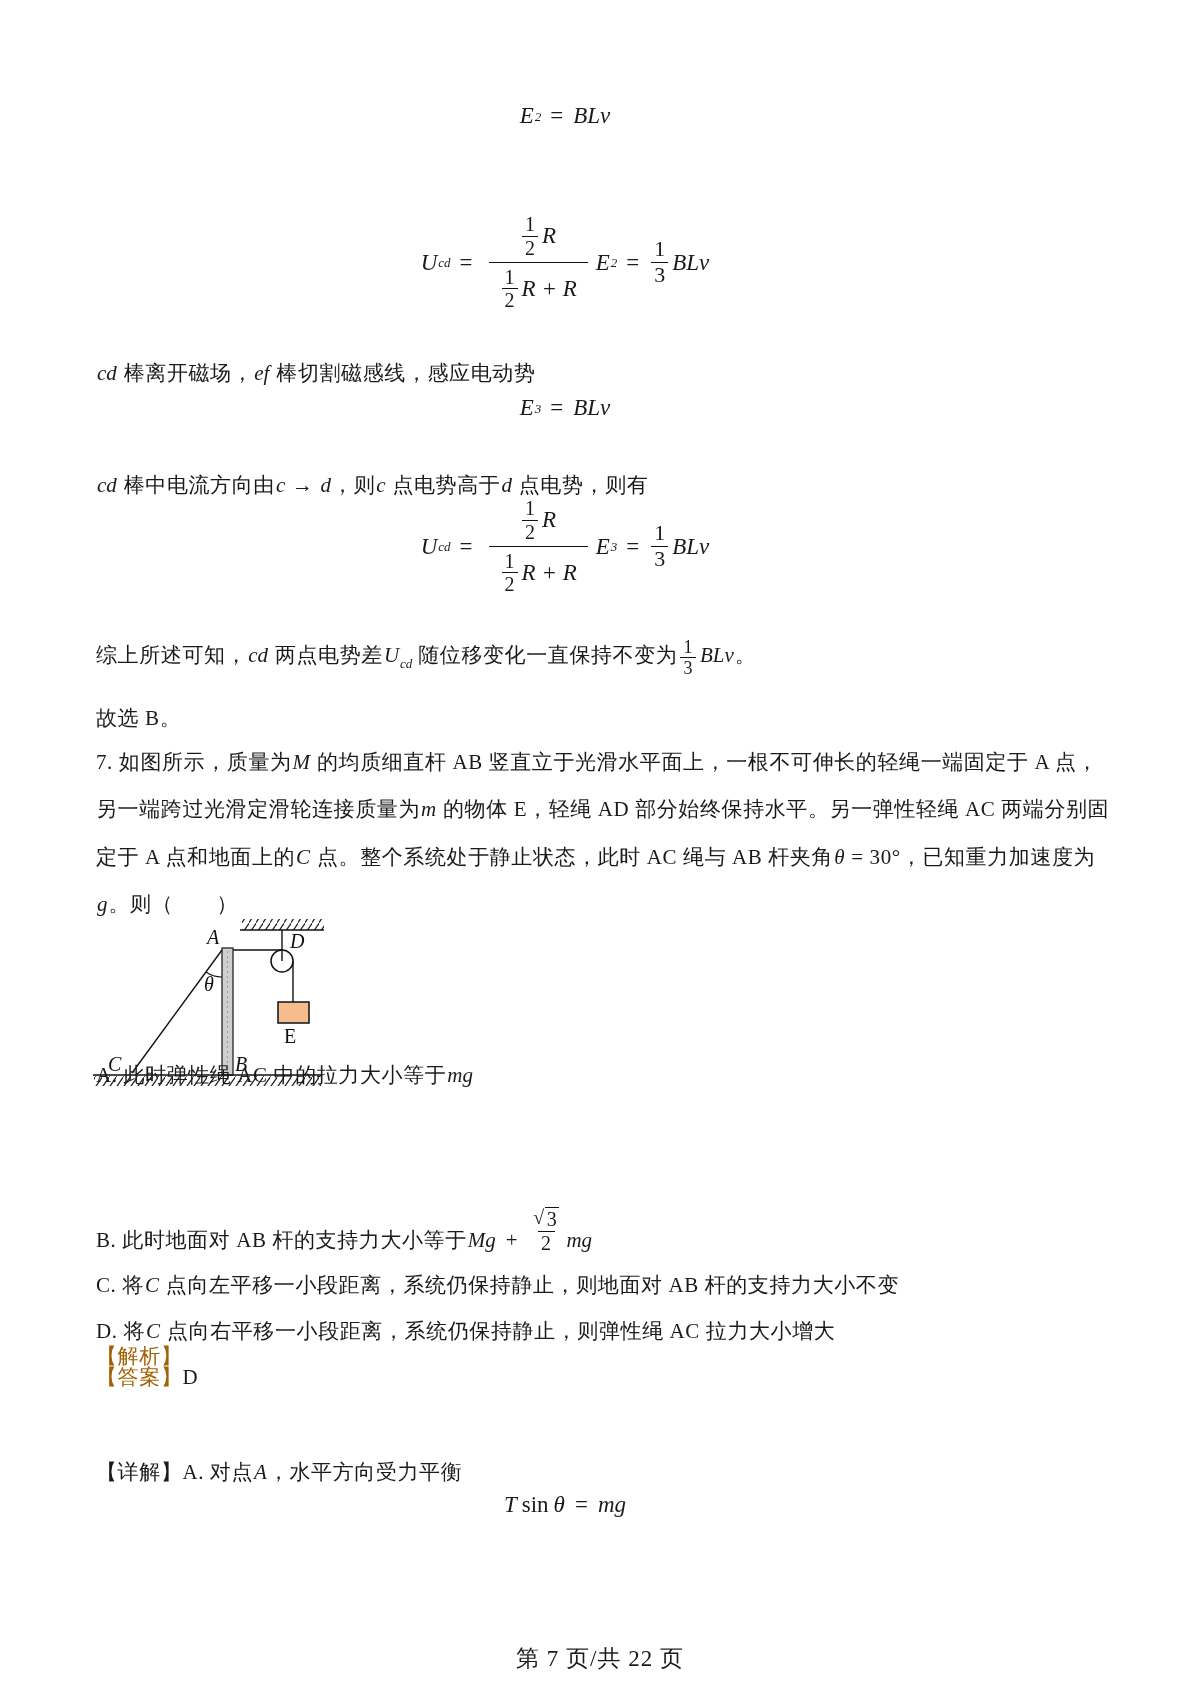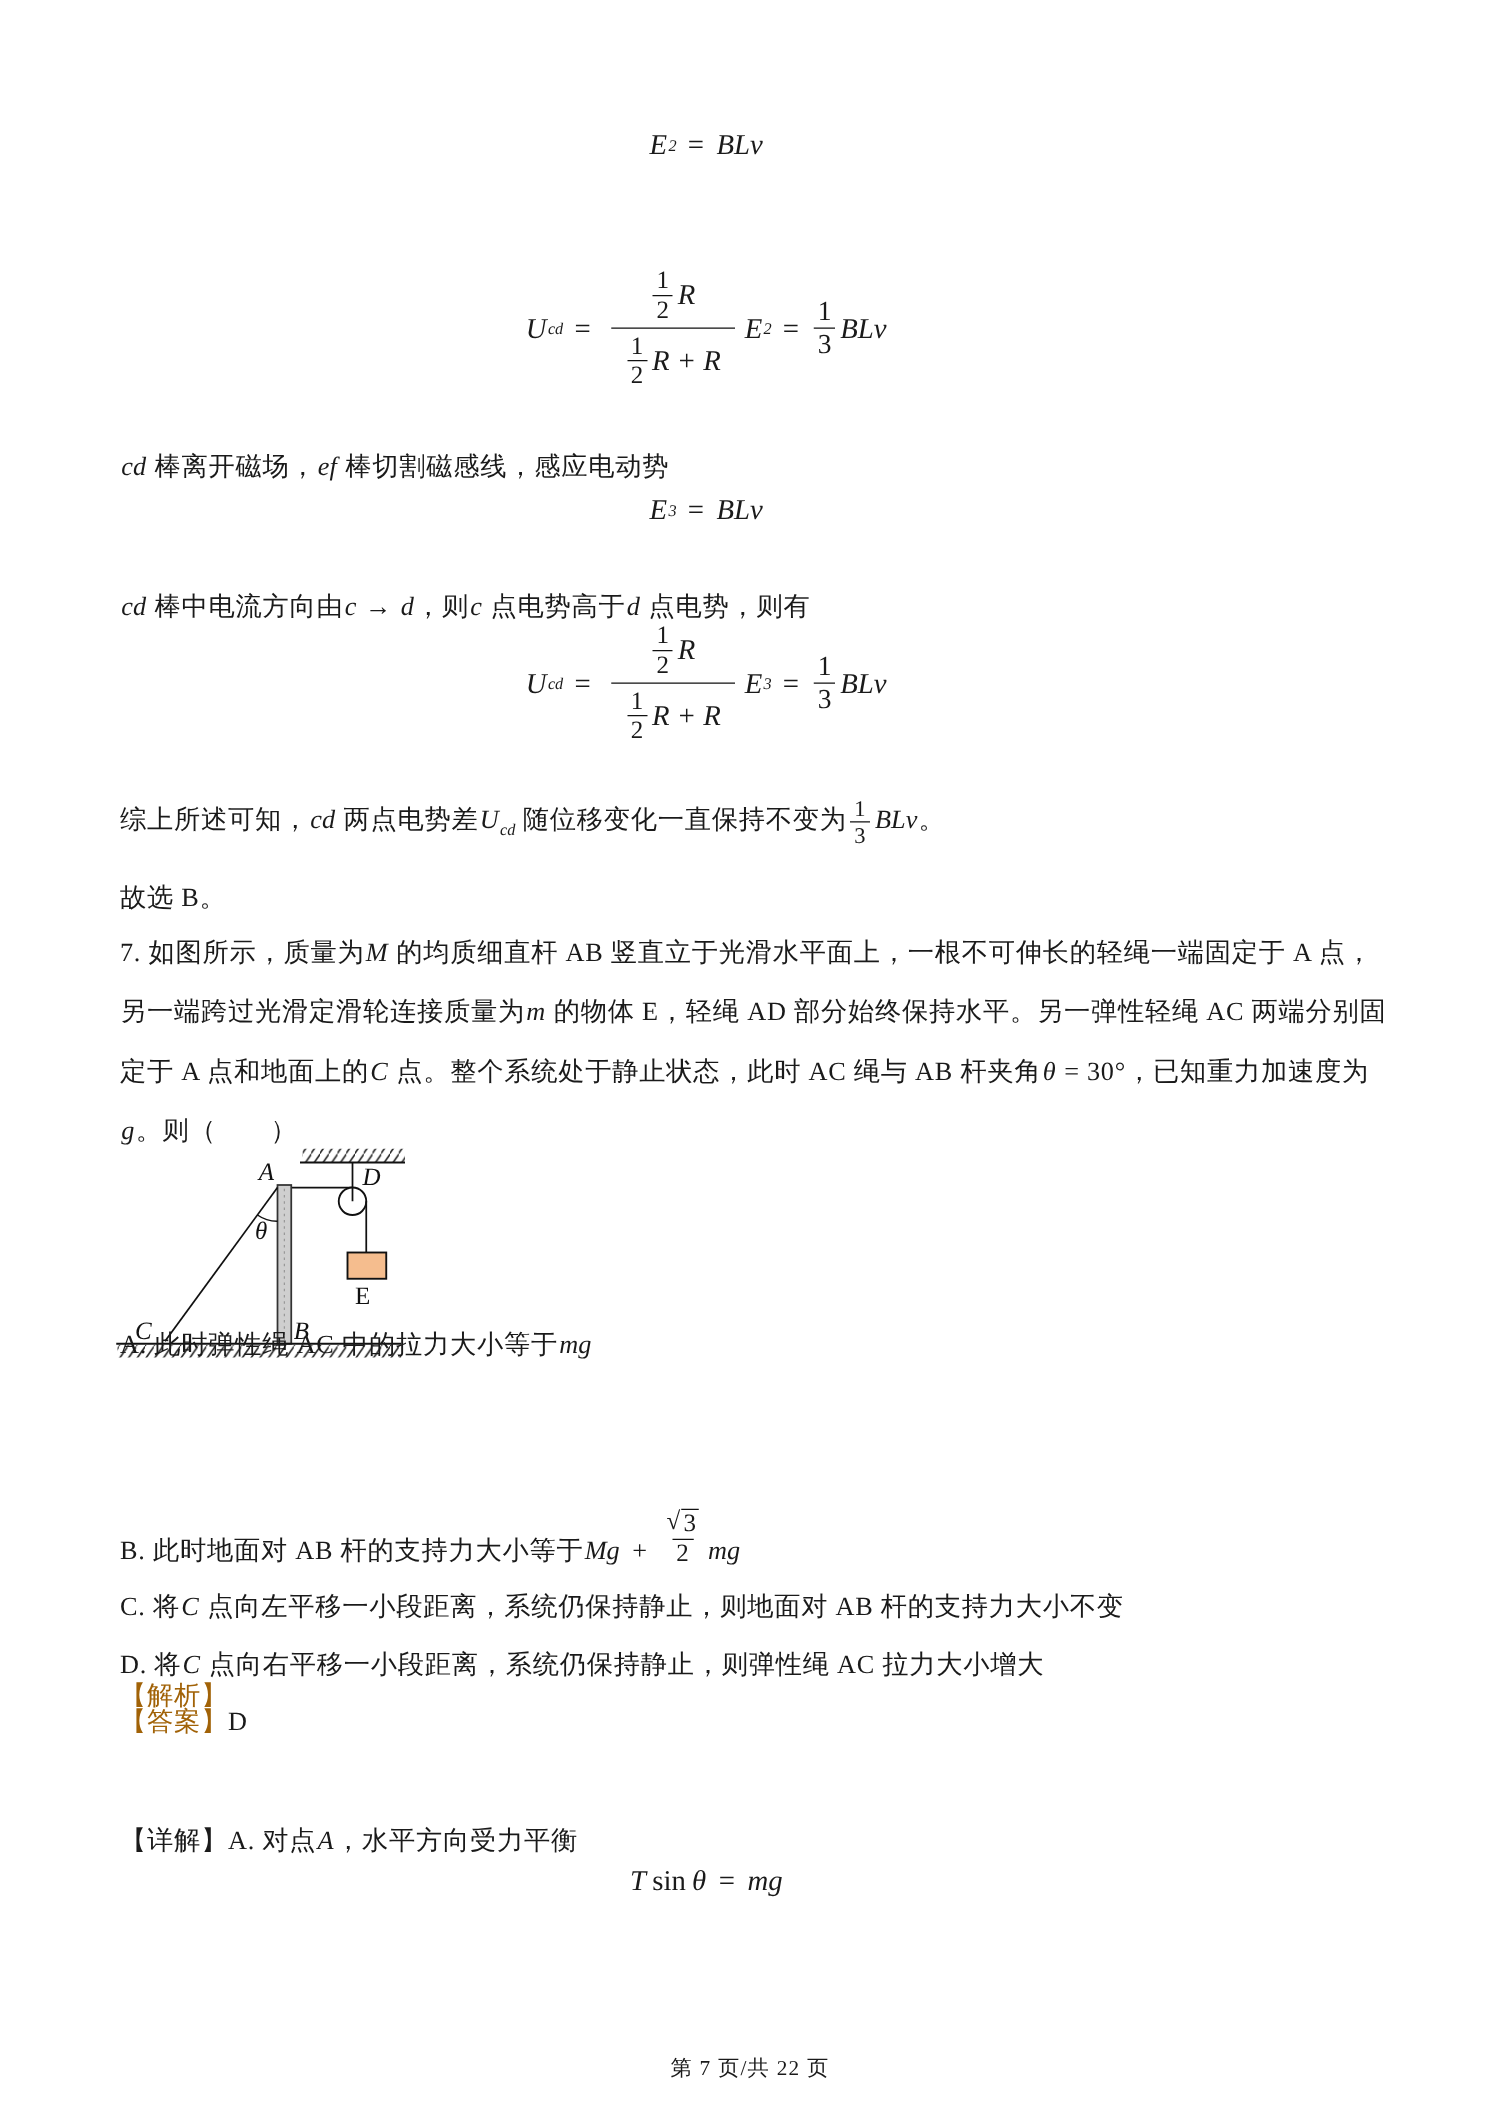--- a/index.html
+++ b/index.html
@@ -51,21 +51,21 @@
   .coef{font-size:22px;}
   .inlinefrac{font-size:18px;}
   .radical .n{display:inline-flex;align-items:flex-start;}
   .sqrtsym{font-style:normal;transform:translateY(-1px);}
   .ovl{border-top:1.5px solid #111;padding:0 2px;}
   .blue{color:#a16207;}
   .rm{font-style:normal;}
   .footer{
     position:absolute;
     left:0;width:1200px;text-align:center;
-    font-size:17px;letter-spacing:1px;
+    font-size:23px;letter-spacing:1px;
   }
   .svglab{font-family:"Liberation Serif","DejaVu Serif",serif;font-style:italic;font-size:20px;fill:#111;}
   .svglab-rm{font-family:"Liberation Serif","DejaVu Serif",serif;font-size:20px;fill:#111;}
 </style>
 </head>
 <body>
 
 <div id="page">
 
   <div class="formula" style="top:103px">

